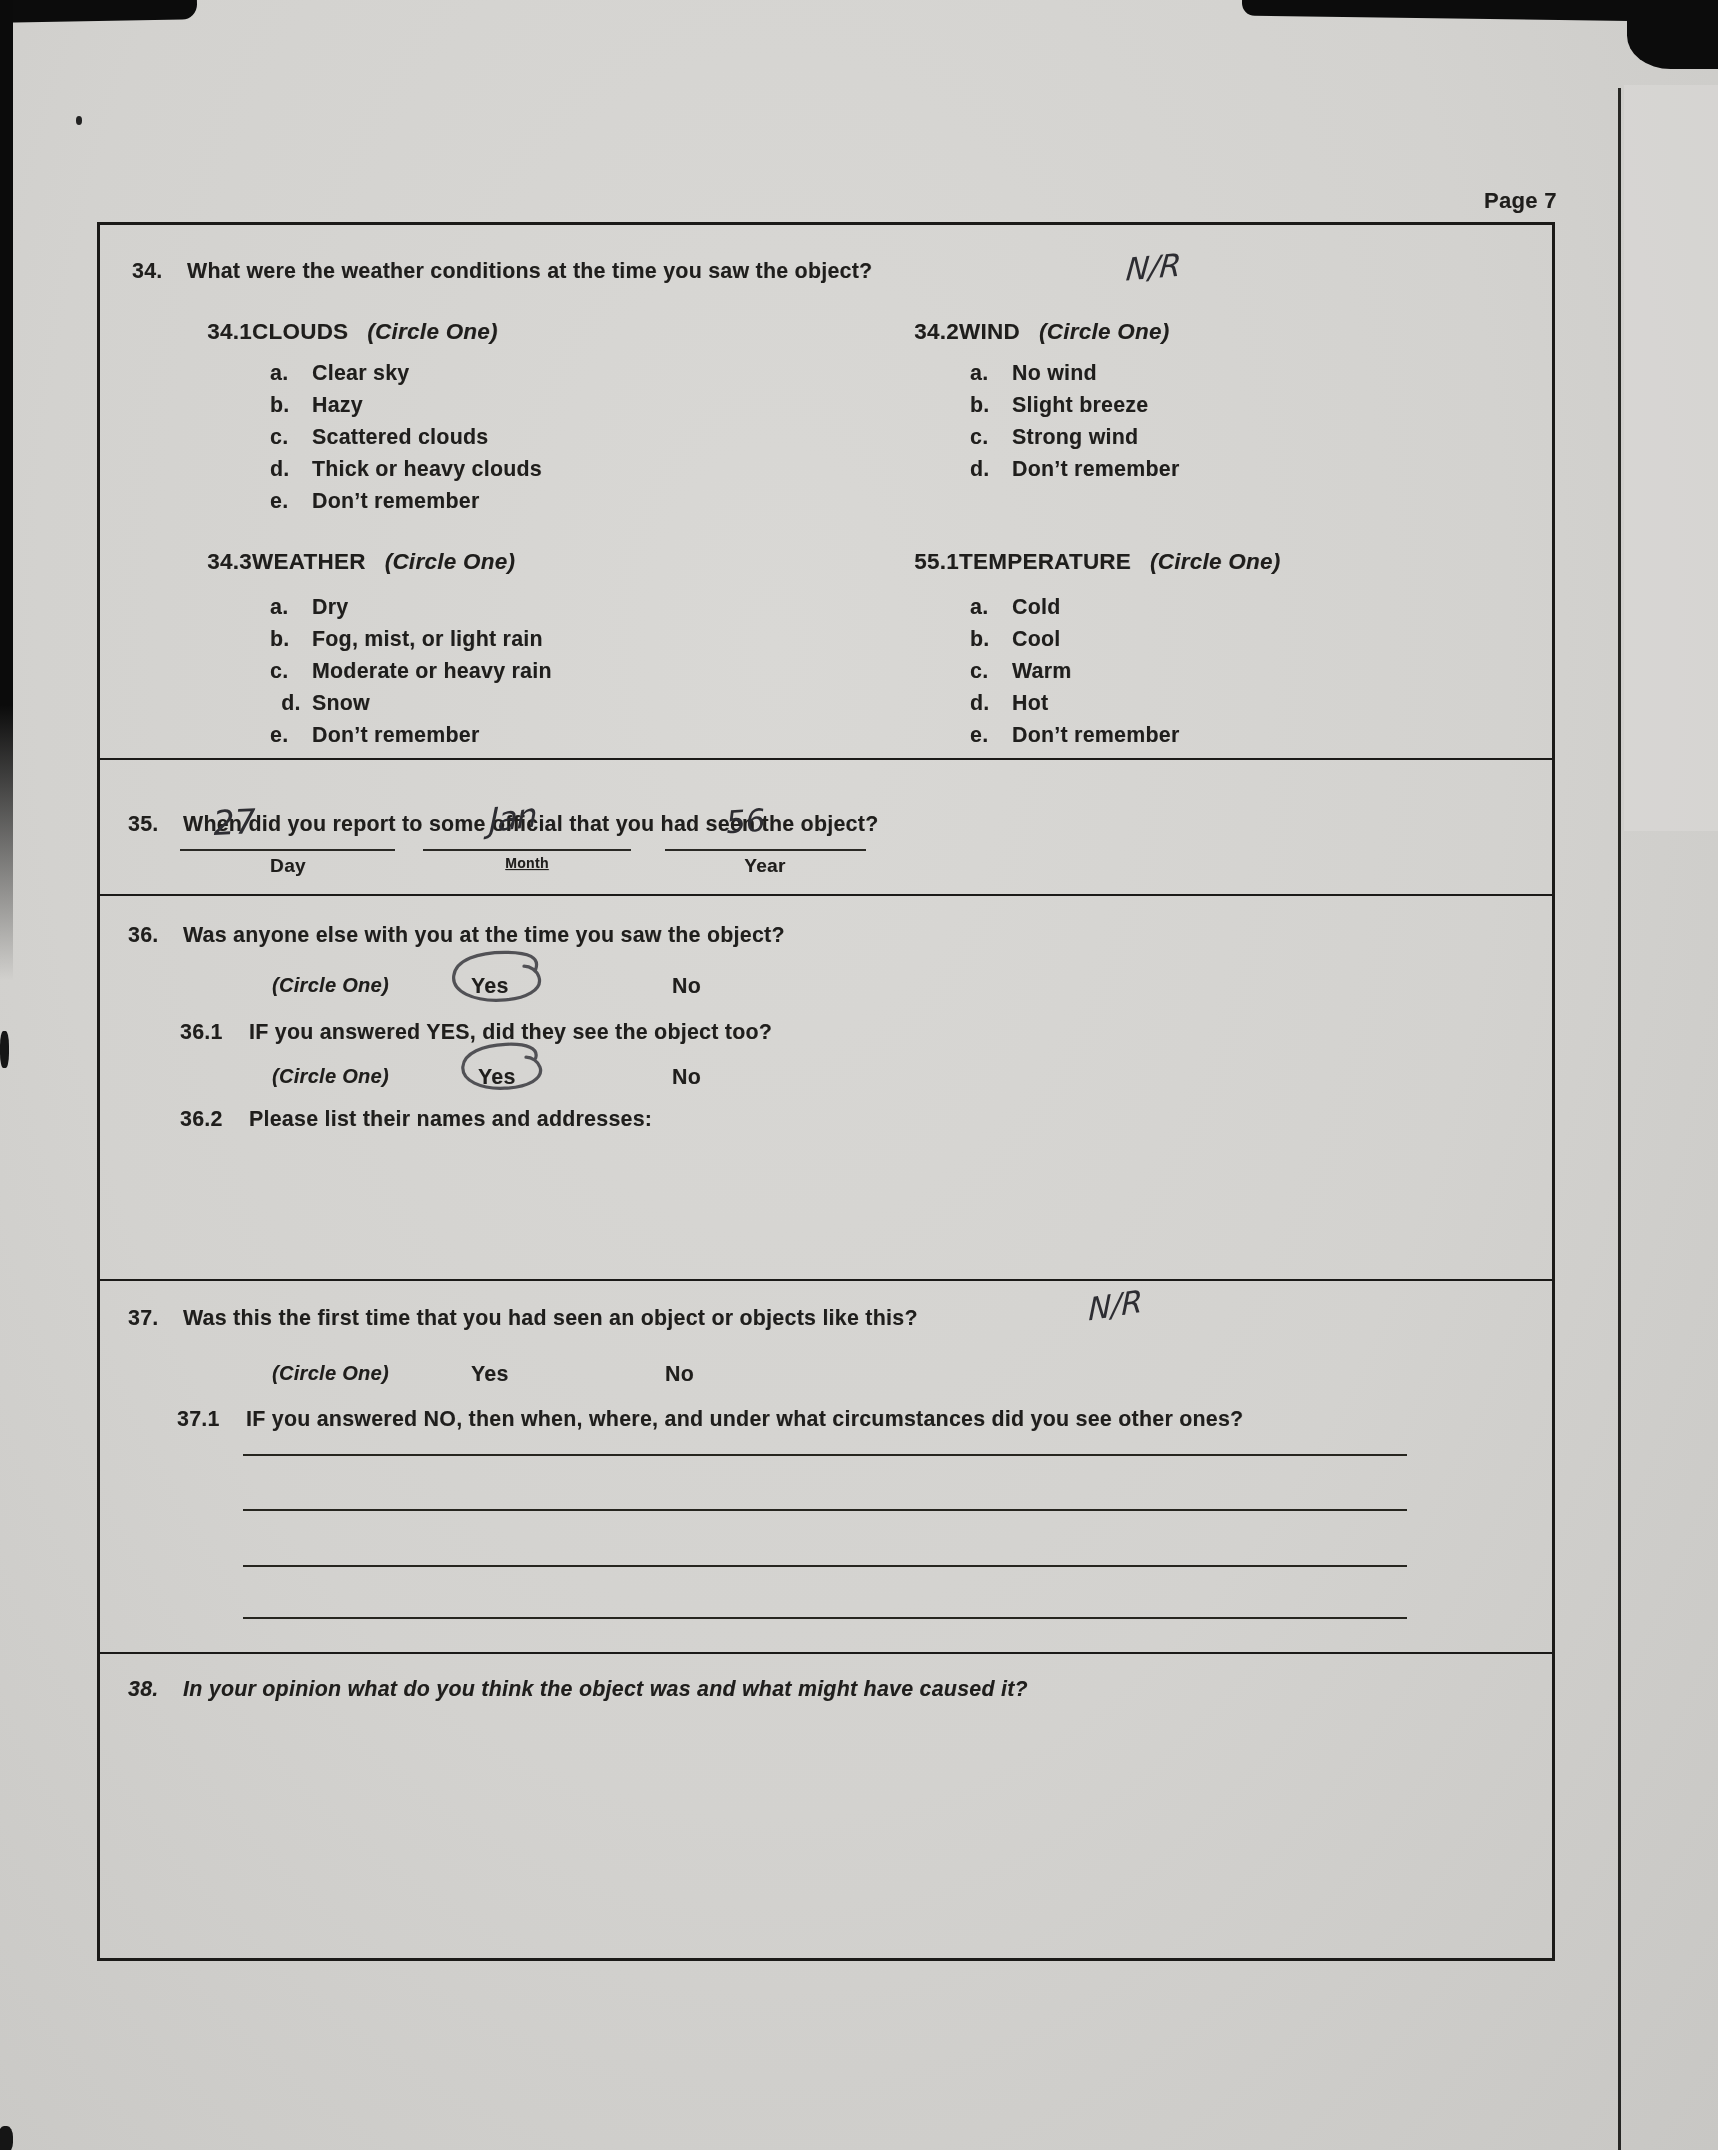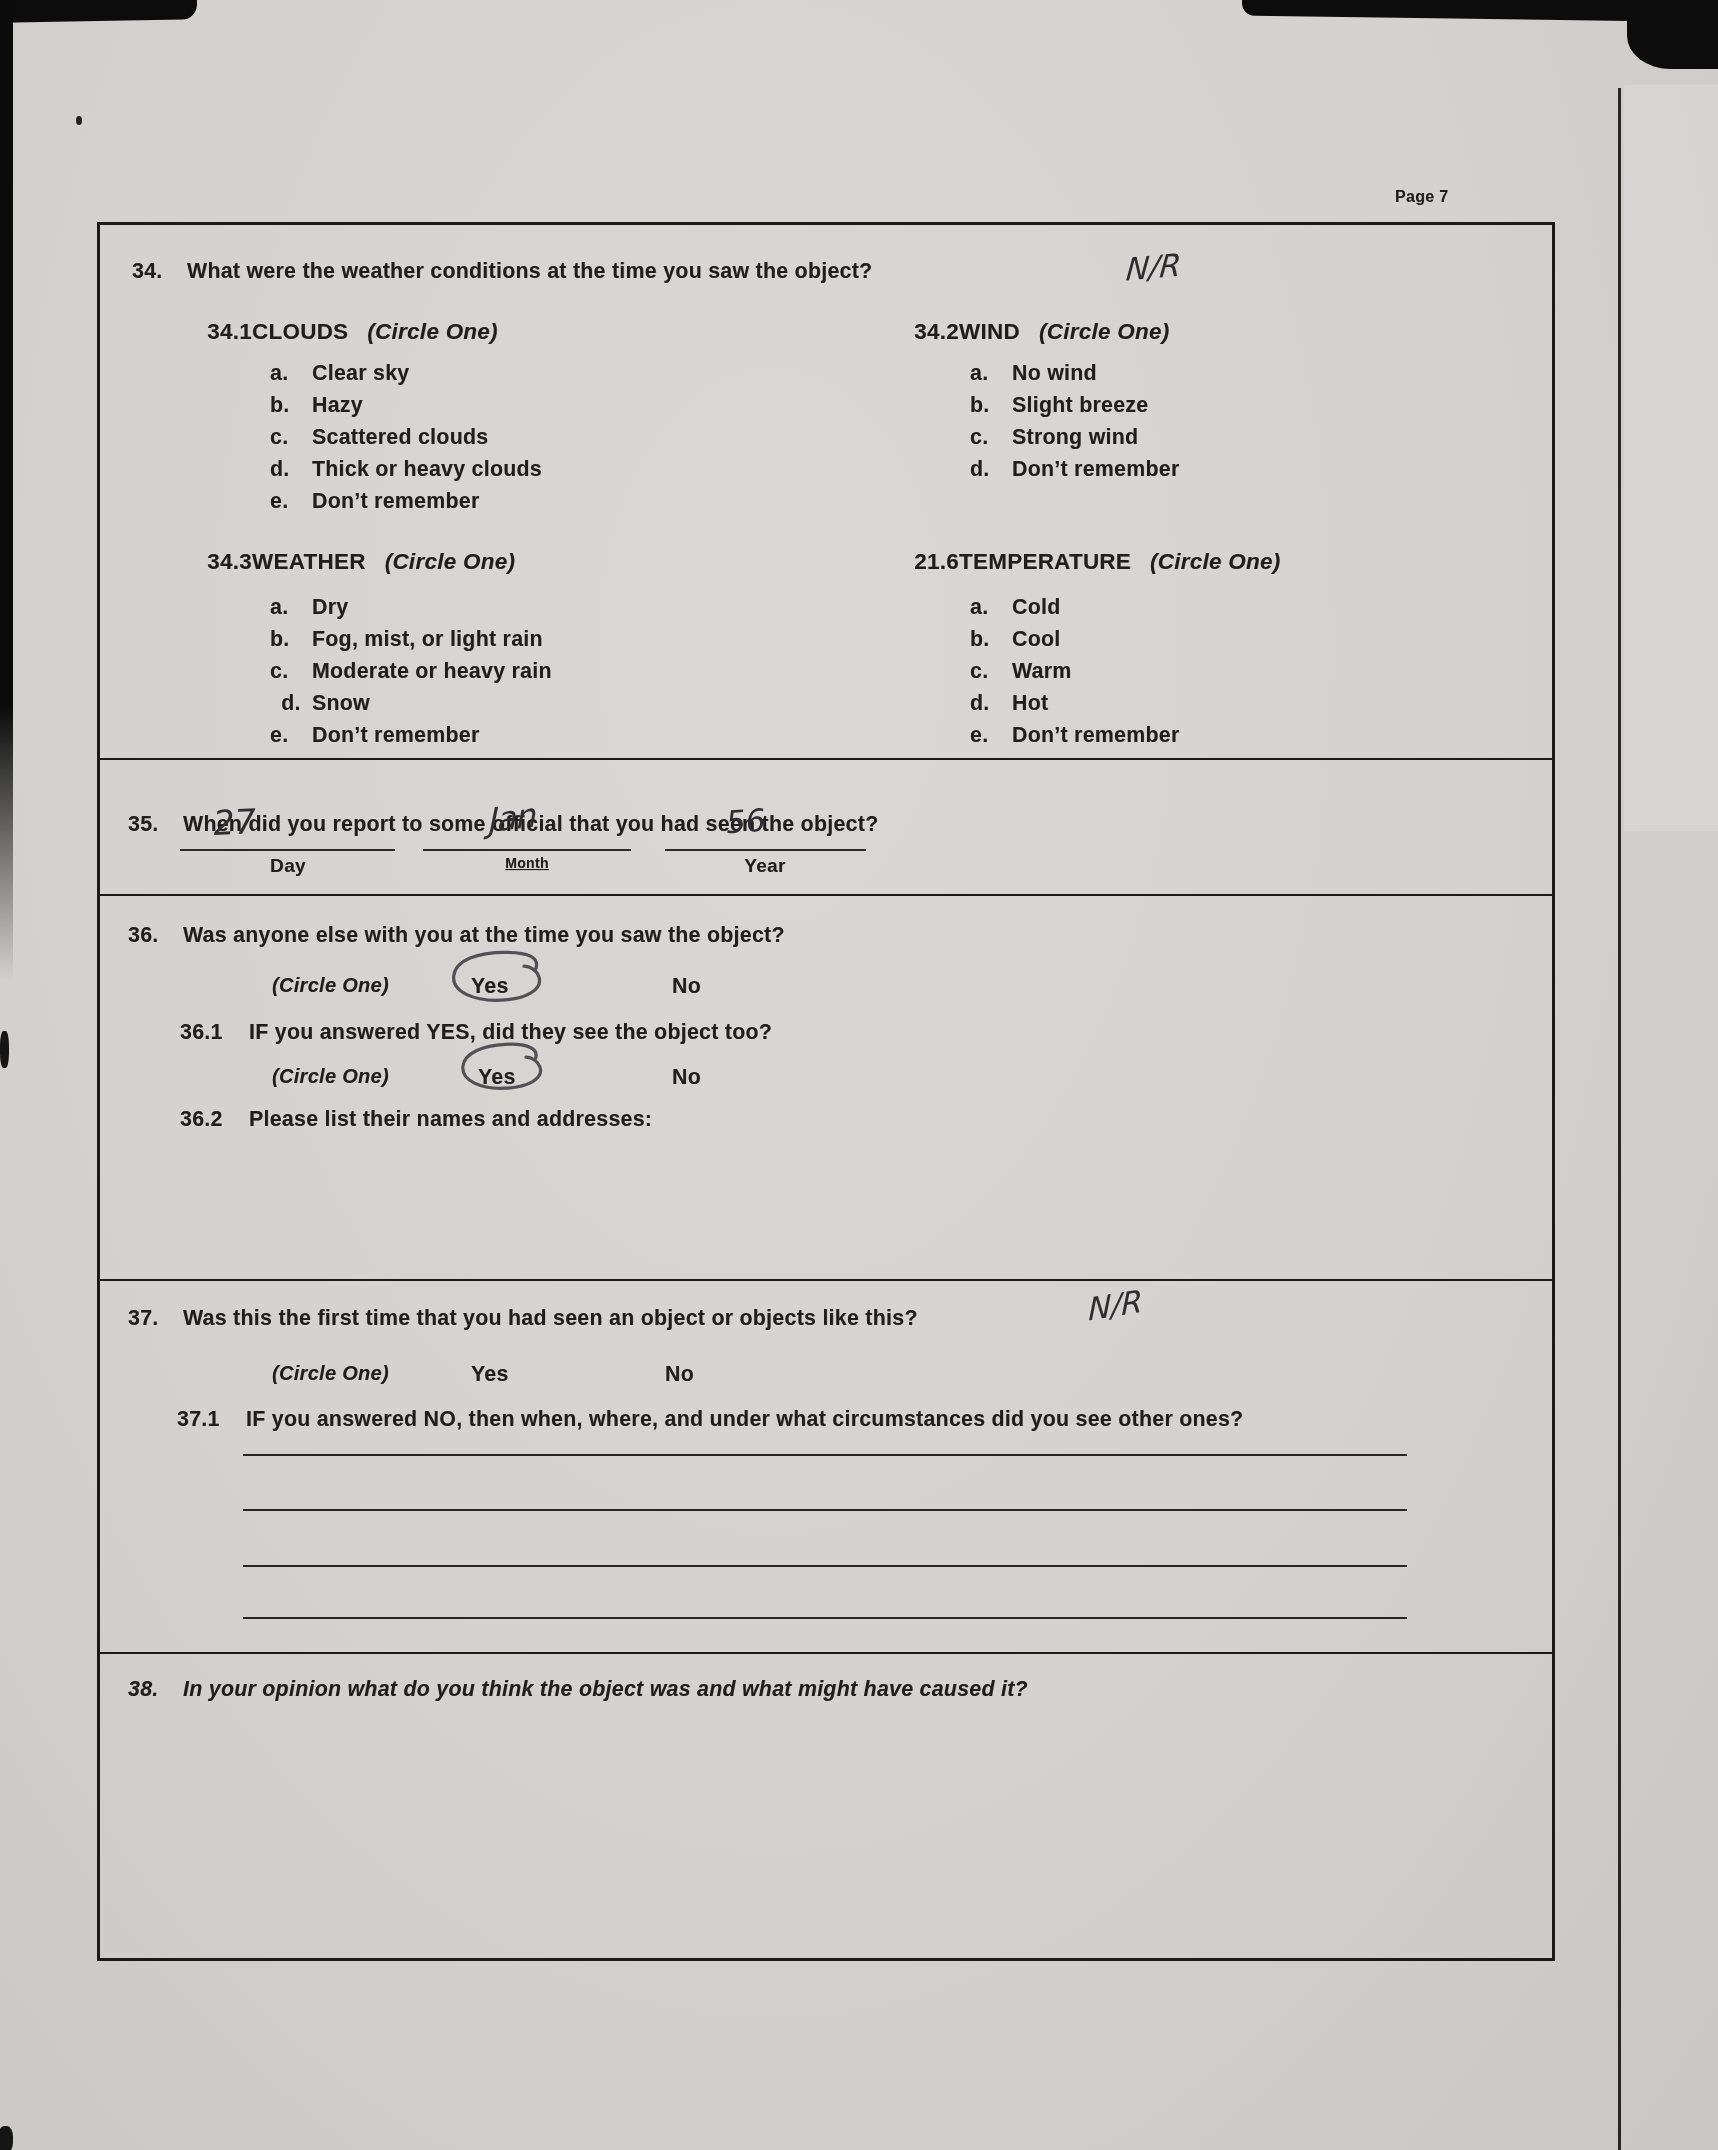--- a/index.html
+++ b/index.html
@@ -54,21 +54,21 @@
   <div class="artifact" style="left:-8px;top:-9.6px;width:205px;height:31px;border-radius:0 0 15px 4.3px;transform:rotate(-1deg);"></div>
   <div class="artifact" style="left:1242px;top:-10.7px;width:487px;height:30px;border-radius:0 0 5.3px 12.8px;transform:rotate(0.8deg);"></div>
   <div class="artifact" style="left:1627px;top:-5.3px;width:97px;height:74px;border-radius:0 0 0 45%;"></div>
   <div class="abs" style="left:-3.2px;top:-5.3px;width:16px;height:986px;background:linear-gradient(to bottom,#0b0b0b 72%,rgba(11,11,11,0));"></div>
   <div class="artifact" style="left:76px;top:116px;width:6.4px;height:8.5px;border-radius:50%;background:#222;"></div>
   <div class="artifact" style="left:0px;top:1031px;width:8.5px;height:37px;border-radius:40%;background:#161616;"></div>
   <div class="artifact" style="left:-2.1px;top:2126px;width:15px;height:27px;border-radius:40%;background:#151515;"></div>
   <div class="abs" style="left:1624px;top:85px;width:95px;height:746px;background:#dcdbd8;opacity:0.55;"></div>
   <div class="abs" style="left:1618px;top:88px;width:2.7px;height:2063px;background:#141412;opacity:0.9;"></div>
 
-  <div class="t" style="left:1395px;top:188px;font-size:16px;">Page 7</div>
+  <div class="t" style="left:1484px;top:188px;font-size:22px;">Page 7</div>
 
   <div class="formbox"></div>
 
   <div class="t" style="left:132px;top:259px;">
     <span class="qnum">34.</span><span>What were the weather conditions at the time you saw the object?</span>
   </div>
   <div class="hw" style="left:1126px;top:249px;font-size:31px;transform:rotate(-5deg) skewX(-10deg);">N/R</div>
 
   <div class="t hdr" style="left:187px;top:319px;">
     <span class="secnum">34.1</span><span class="sectitle">CLOUDS</span><span class="it">(Circle One)</span>
@@ -105,21 +105,21 @@
   </div>
   <div class="t" style="left:970px;top:457px;">
     <span class="letter">d.</span><span>Don’t remember</span>
   </div>
 
   <div class="t hdr" style="left:187px;top:549px;">
     <span class="secnum">34.3</span><span class="sectitle">WEATHER</span><span class="it">(Circle One)</span>
   </div>
 
   <div class="t hdr" style="left:894px;top:549px;">
-    <span class="secnum">21.6</span><span class="sectitle">TEMPERATURE</span><span class="it">(Circle One)</span>
+    <span class="secnum">55.1</span><span class="sectitle">TEMPERATURE</span><span class="it">(Circle One)</span>
   </div>
 
   <div class="t" style="left:270px;top:595px;">
     <span class="letter">a.</span><span>Dry</span>
   </div>
   <div class="t" style="left:270px;top:627px;">
     <span class="letter">b.</span><span>Fog, mist, or light rain</span>
   </div>
   <div class="t" style="left:270px;top:659px;">
     <span class="letter">c.</span><span>Moderate or heavy rain</span>

